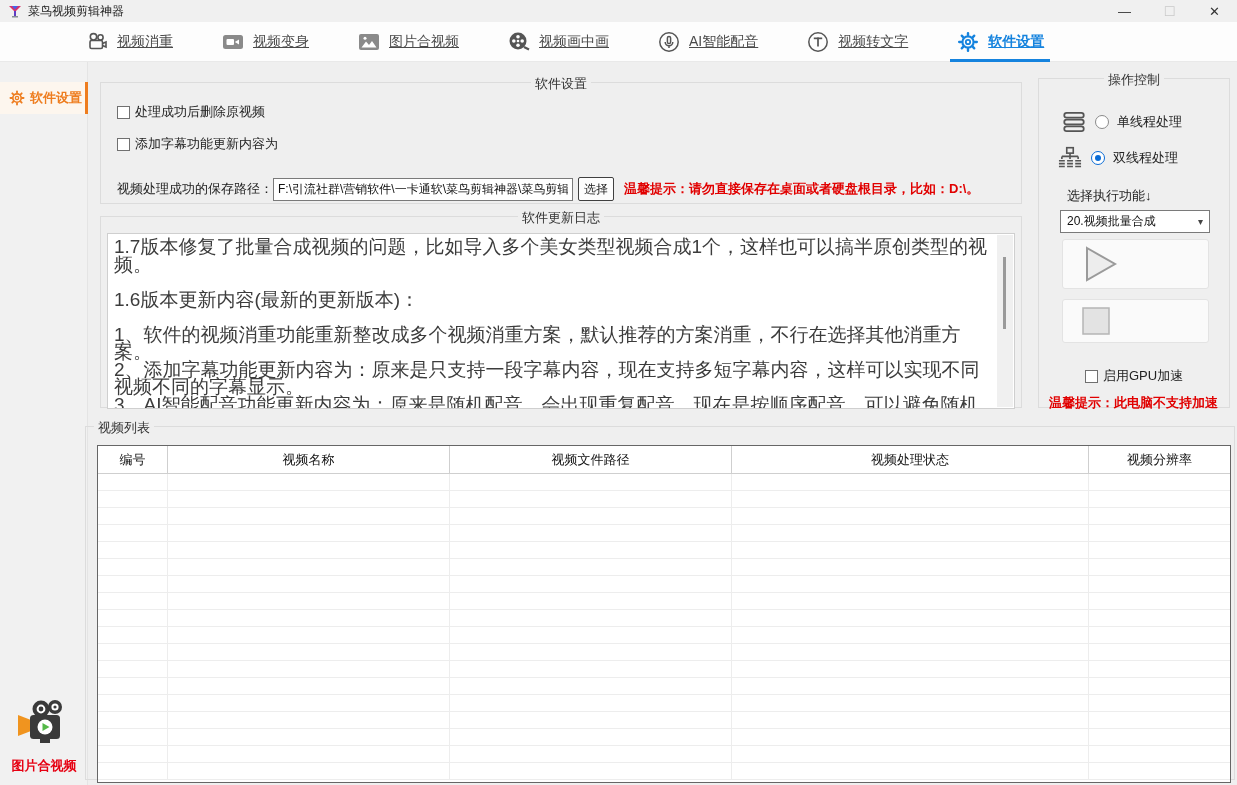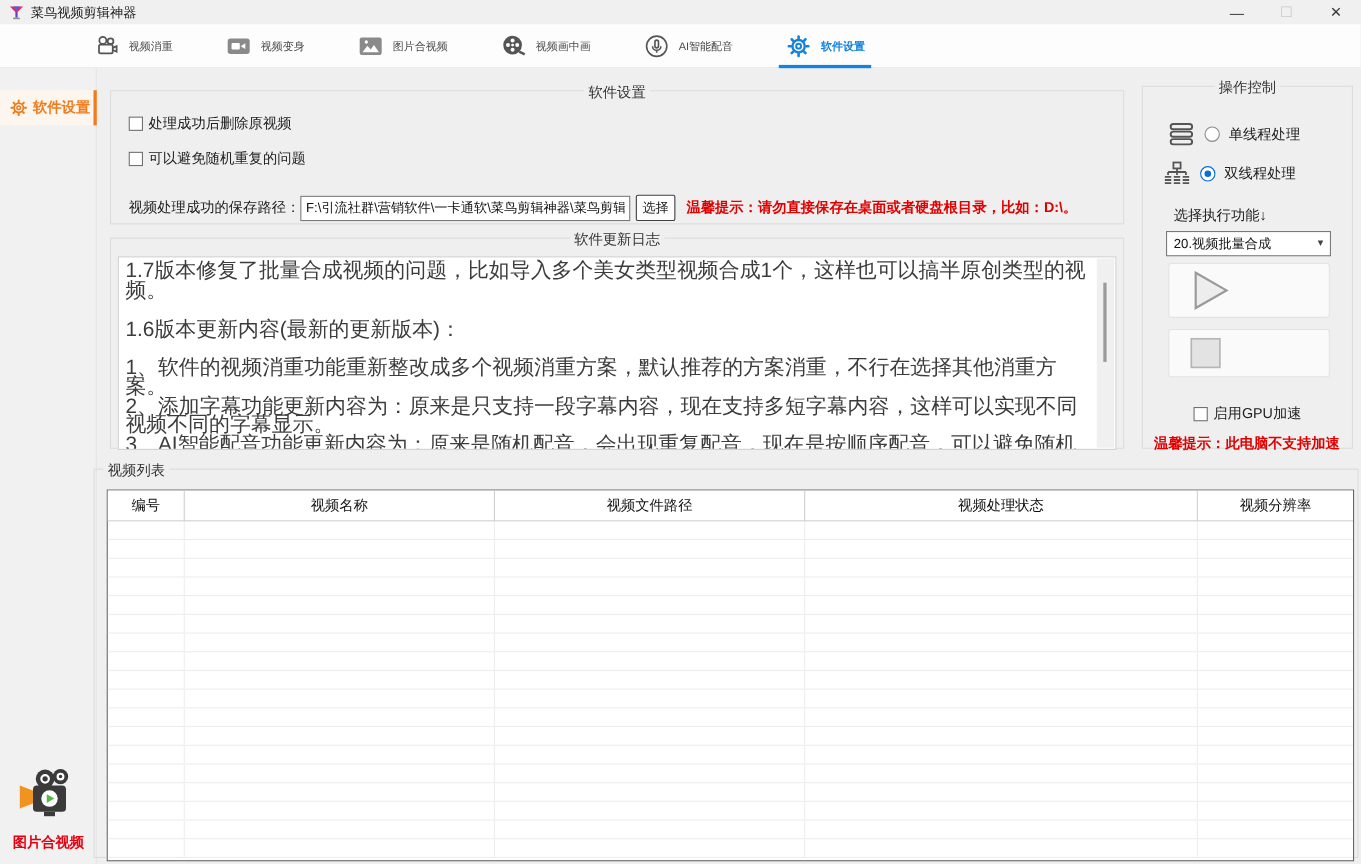--- a/index.html
+++ b/index.html
@@ -10,21 +10,21 @@
   
   .titlebar { position:absolute; left:0; top:0; width:1237px; height:22px; background:#f0f0f0; display:flex; align-items:center; }
   .app-ico { margin-left:8px; width:14px; height:14px; }
   .app-title { margin-left:6px; font-size:12px; color:#222; }
   .wincontrols { position:absolute; right:0; top:0; height:22px; display:flex; }
   .winbtn { width:45px; height:22px; display:flex; align-items:center; justify-content:center; font-size:13px; color:#333; cursor:default; }
   .winbtn.dis { color:#c9c9c9; }
 
   
   .tabbar { position:absolute; left:0; top:22px; width:1237px; height:40px; background:#fdfdfd; border-bottom:1px solid #e9e9e9; display:flex; align-items:center; padding-left:85px; }
-  .tab { display:flex; align-items:center; gap:8px; height:40px; margin-right:48px; font-size:10px; color:#4a4a4a; position:relative; cursor:pointer; }
+  .tab { display:flex; align-items:center; gap:8px; height:40px; margin-right:48px; font-size:14px; color:#4a4a4a; position:relative; cursor:pointer;text-decoration:underline; }
   .tab svg { display:block; }
   .tab.active { color:#1583de; font-weight:bold; }
   .tab.active .underline { position:absolute; left:-6px; right:-6px; bottom:0; height:3px; background:#1583de; }
 
   
   .sidebar { position:absolute; left:0; top:62px; width:88px; height:723px; background:#f1f1f1; border-right:1px solid #e4e4e4; }
   .side-item { position:absolute; left:0; top:20px; width:88px; height:32px; display:flex; align-items:center; gap:4px; padding-left:8px; color:#ee7d1f; font-size:13px; font-weight:bold; background:#fdf6ee; cursor:pointer; }
   .side-item .bar { position:absolute; right:0; top:0; width:3px; height:32px; background:#ee7d1f; }
   .side-logo { position:absolute; left:0; bottom:10px; width:88px; text-align:center; }
   .side-logo .txt { display:block; margin-top:4px; color:#e60012; font-size:13px; font-weight:bold; }
@@ -131,20 +131,28 @@
       </svg>
       <span>视频画中画</span>
     </div>
     <div class="tab">
       <svg width="24" height="24" viewBox="0 0 24 24" fill="none" stroke="#555" stroke-width="1.5">
         <circle cx="12" cy="12" r="9.2"></circle>
         <rect x="10.4" y="6.5" width="3.2" height="7" rx="1.6"></rect>
         <path d="M8.2 12 a3.8 3.8 0 0 0 7.6 0 M12 15.8 V18"></path>
       </svg>
       <span>AI智能配音</span>
+    </div>
+    <div class="tab">
+      <svg width="24" height="24" viewBox="0 0 24 24">
+        <circle cx="12" cy="12" r="9.2" fill="none" stroke="#555" stroke-width="1.5"></circle>
+        <rect x="7.8" y="7.5" width="8.4" height="1.7" fill="#555"></rect>
+        <rect x="11.15" y="7.5" width="1.7" height="9" fill="#555"></rect>
+      </svg>
+      <span>视频转文字</span>
     </div>
     <div class="tab active">
       <svg width="24" height="24" viewBox="0 0 24 24">
         <g fill="#1583de">
           <rect x="10.8" y="2" width="2.4" height="4.2" rx="1.1"></rect>
           <rect x="10.8" y="17.8" width="2.4" height="4.2" rx="1.1"></rect>
           <rect x="10.8" y="2" width="2.4" height="4.2" rx="1.1" transform="rotate(45 12 12)"></rect>
           <rect x="10.8" y="2" width="2.4" height="4.2" rx="1.1" transform="rotate(90 12 12)"></rect>
           <rect x="10.8" y="2" width="2.4" height="4.2" rx="1.1" transform="rotate(135 12 12)"></rect>
           <rect x="10.8" y="17.8" width="2.4" height="4.2" rx="1.1" transform="rotate(45 12 12)"></rect>
@@ -195,21 +203,21 @@
   </div>
 
   <div class="groupbox" style="left:100px; top:82px; width:922px; height:122px;">
     <span class="grouptitle center">软件设置</span>
     <div class="chk-row" style="left:16px; top:20px;justify-content:center;">
       <span class="chk"></span>
       <span>处理成功后删除原视频</span>
     </div>
     <div class="chk-row" style="left:16px; top:52px;">
       <span class="chk"></span>
-      <span>可以避免随机重复的问题</span>
+      <span>添加字幕功能更新内容为</span>
     </div>
     <div class="path-row">
       <span class="path-label">视频处理成功的保存路径：</span>
       <input class="path-input" value="F:\引流社群\营销软件\一卡通软\菜鸟剪辑神器\菜鸟剪辑" style="">
       <button class="choose-btn">选择</button>
       <span class="warn-red">温馨提示：请勿直接保存在桌面或者硬盘根目录，比如：D:\。</span>
     </div>
   </div>
 
   <div class="groupbox" style="left:100px; top:216px; width:922px; height:192px;">

